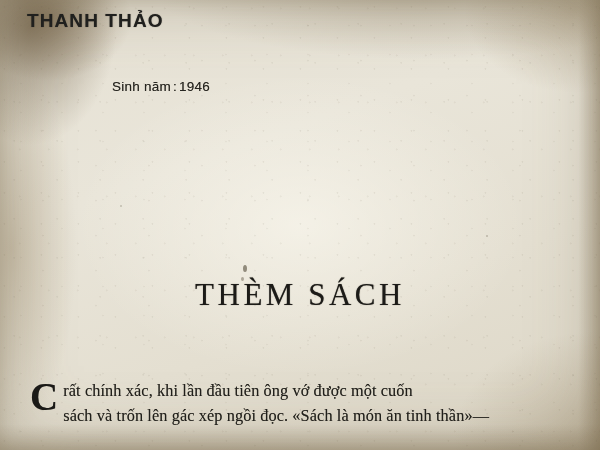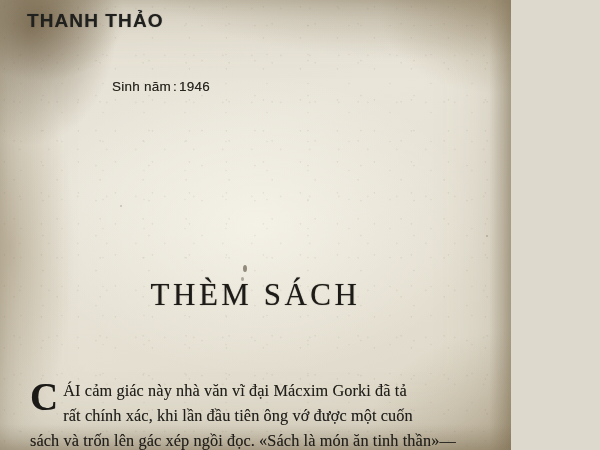--- a/index.html
+++ b/index.html
@@ -9,21 +9,21 @@
   body {
     width: 600px;
     height: 450px;
     overflow: hidden;
     font-family: "Liberation Serif", serif;
     background: #ded9cd;
   }
 
   #page {
     position: relative;
-    width: 511px;
+    width: 600px;
     height: 450px;
     overflow: hidden;
     background:
       radial-gradient(ellipse 120px 90px at 8% 4%, rgba(120,100,70,0.55), rgba(120,100,70,0) 70%),
       radial-gradient(ellipse 160px 120px at 96% 2%, rgba(140,120,85,0.40), rgba(140,120,85,0) 70%),
       radial-gradient(ellipse 90px 260px at 2% 55%, rgba(150,130,95,0.35), rgba(150,130,95,0) 72%),
       radial-gradient(ellipse 200px 150px at 99% 97%, rgba(150,132,100,0.35), rgba(150,132,100,0) 70%),
       radial-gradient(ellipse 300px 200px at 50% 50%, rgba(255,253,245,0.55), rgba(255,253,245,0) 75%),
       linear-gradient(160deg, #e6e1d4 0%, #e9e5d9 35%, #e4dfd1 65%, #dcd6c6 100%);
   }
@@ -177,18 +177,17 @@
   <div class="info-block">
     <div class="info-row">
       <span class="info-label">Sinh năm</span><span class="info-sep">:</span><span class="info-value">1946</span>
     </div>
   </div>
 
   <div class="title">THÈM SÁCH</div>
 
   <div class="body-text">
     <span class="dropcap">C</span>
-    <span class="body-line l1">ÁI cảm giác này nhà văn vĩ đại Mácxim Gorki đã tả</span>
     <span class="body-line">rất chính xác, khi lần đầu tiên ông vớ được một cuốn</span>
     <span class="body-line">sách và trốn lên gác xép ngồi đọc. «Sách là món ăn tinh thần»—</span>
   </div>
 
 </div>
 
 </body></html>

